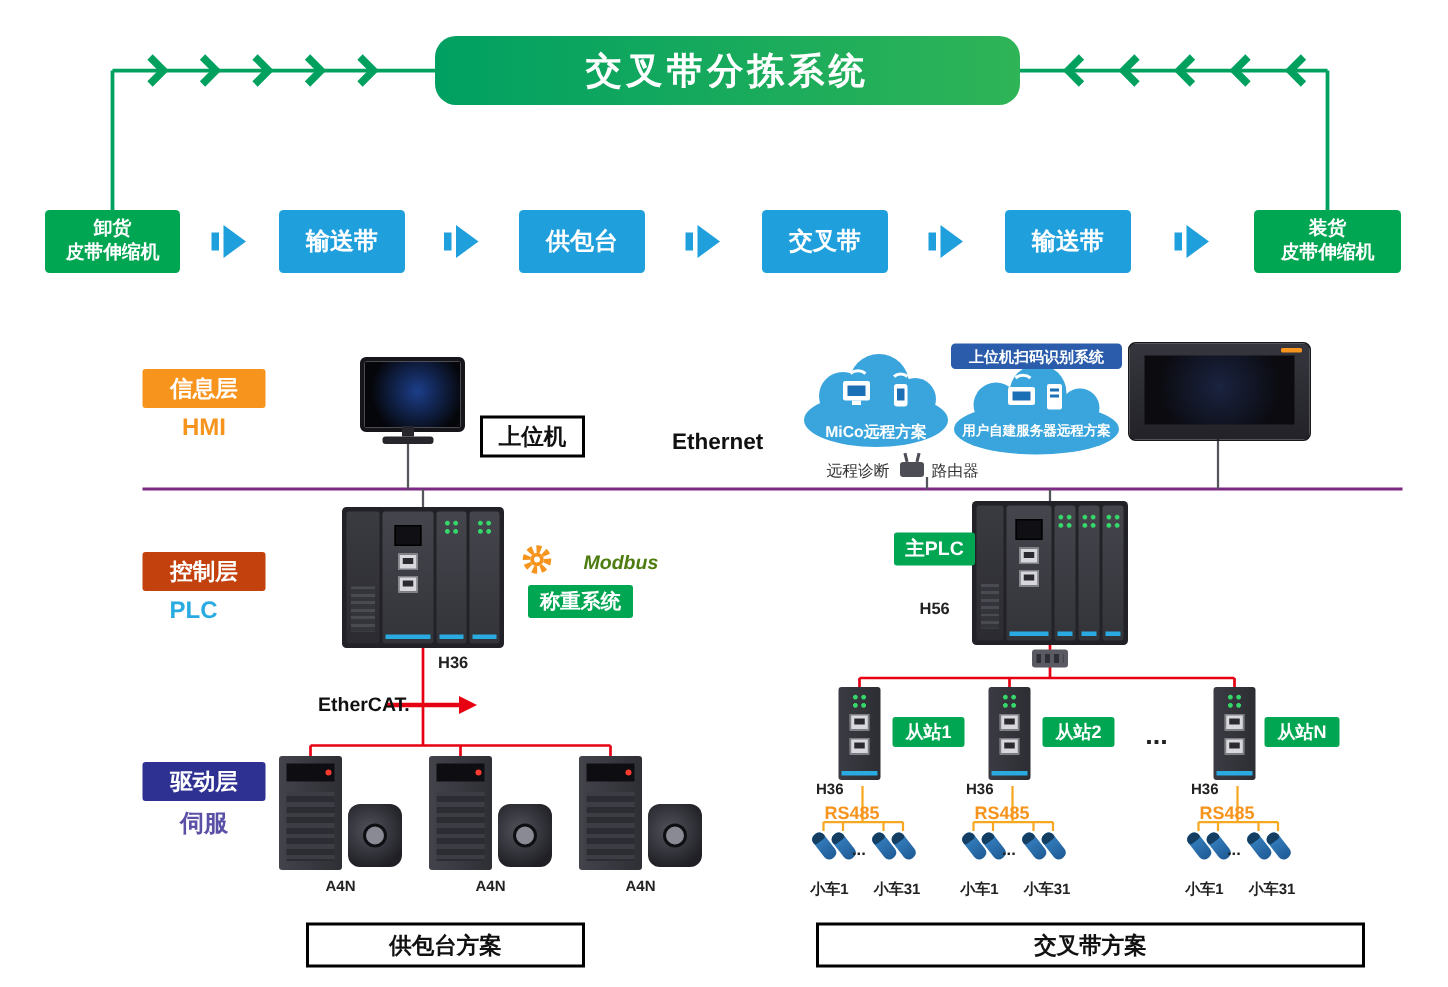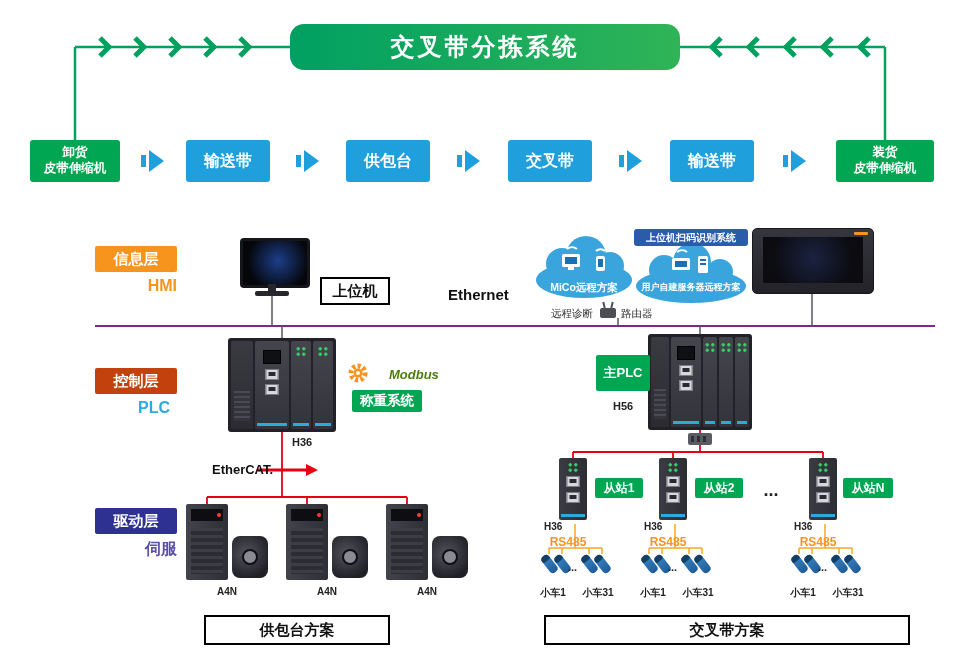--- a/index.html
+++ b/index.html
@@ -17,21 +17,21 @@
         color:#fff;font-weight:bold;border-radius:3px;text-align:center;}
   .fbox.blue{background:#1f9fdc;font-size:16px;}
   .fbox.green{background:#00a651;font-size:12.5px;line-height:1.25;}
   .farrow{top:150px;width:24px;height:22px;z-index:2;}
   .farrow .bar{position:absolute;left:0;top:5px;width:5px;height:12px;background:#1f9fdc;}
   .farrow .tri{position:absolute;left:8px;top:0;width:0;height:0;border-top:11px solid transparent;
                border-bottom:11px solid transparent;border-left:15px solid #1f9fdc;}
 
   .layer-box{width:82px;height:26px;z-index:2;display:flex;align-items:center;justify-content:center;
              color:#fff;font-weight:bold;font-size:15px;border-radius:2px;}
-  .layer-sub{width:82px;z-index:2;text-align:right;font-weight:bold;font-size:16px;}
+  .layer-sub{width:82px;z-index:2;text-align:center;font-weight:bold;font-size:16px;}
 
   .outline-label{z-index:3;background:#fff;border:2px solid #000;display:flex;align-items:center;justify-content:center;font-weight:bold;}
   .green-tag{z-index:3;background:#00a651;color:#fff;font-weight:bold;display:flex;align-items:center;justify-content:center;border-radius:2px;}
 
   .pcmon{width:64px;height:44px;background:radial-gradient(circle at 55% 45%,#1c3e8a,#05060a 72%);
          border:3px solid #15151a;border-radius:4px;z-index:2;}
   .pcneck{width:8px;height:7px;background:#26262c;z-index:2;}
   .pcbase{width:34px;height:5px;background:#26262c;border-radius:2px;z-index:2;}
 
   .cloud-label{z-index:3;color:#fff;font-weight:bold;text-align:center;}
@@ -305,21 +305,21 @@
   <div class="abs drive" style="left:386px;top:504px">
       <div class="ddisp"></div>
       <div class="dvent"></div>
     </div>
   <div class="abs motor" style="left:432px;top:536px"></div>
   <div class="abs carlbl" style="left:186px;top:586px;width:82px">A4N</div>
   <div class="abs carlbl" style="left:286px;top:586px;width:82px">A4N</div>
   <div class="abs carlbl" style="left:386px;top:586px;width:82px">A4N</div>
   <div class="abs outline-label" style="left:204px;top:615px;width:182px;height:26px;font-size:15px">供包台方案</div>
 
-  <div class="abs green-tag" style="left:596px;top:355px;width:54px;height:36px;font-size:13px">主PLC</div>
+  <div class="abs green-tag" style="left:596px;top:355px;width:54px;height:22px;font-size:13px">主PLC</div>
   <div class="abs plc" style="left:648px;top:334px;height:90px">
     <div class="mod dark" style="width:18px">
         <div class="vents"></div>
       </div>
     <div class="mod" style="width:30px">
       <div class="mscreen"></div>
       <div class="mport" style="top:28px"></div>
       <div class="mport" style="top:43px"></div>
       <div class="mstripe"></div>
     </div>

